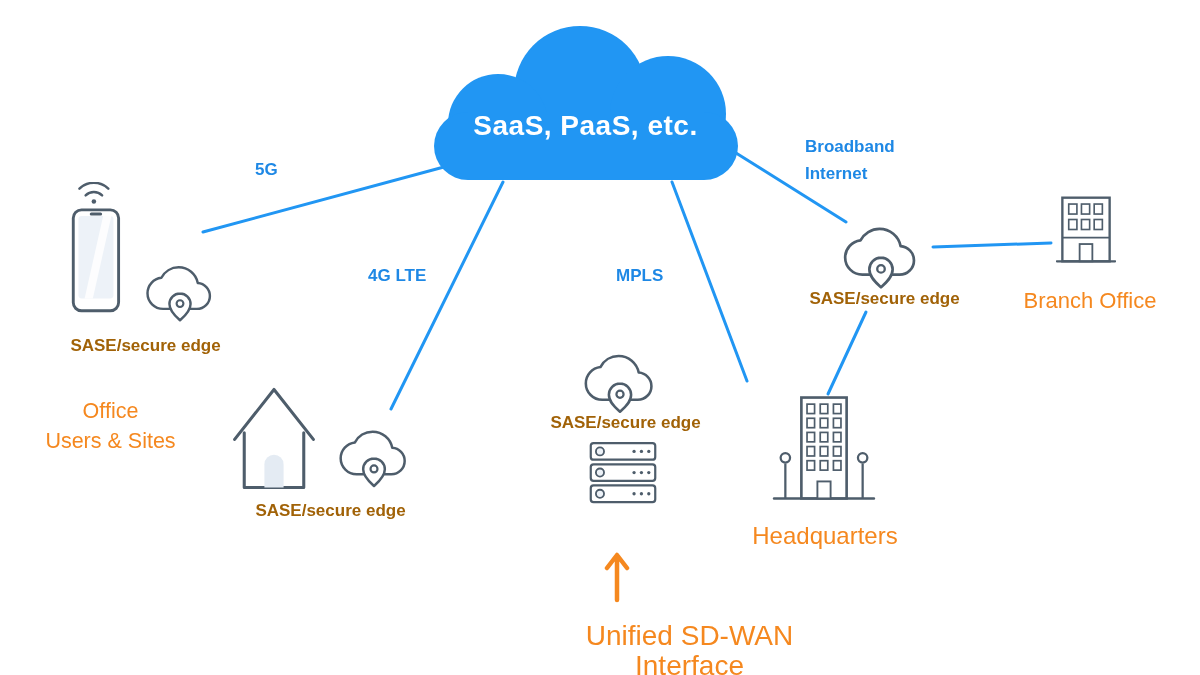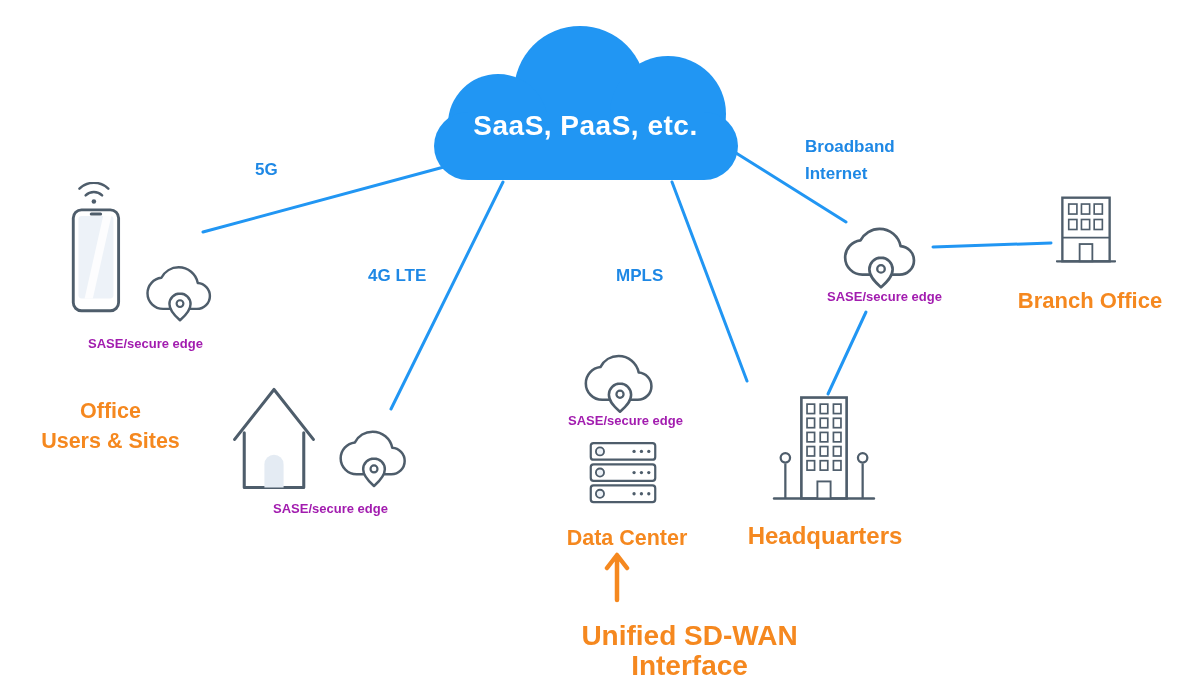--- a/index.html
+++ b/index.html
@@ -3,22 +3,22 @@
 <meta charset="utf-8">
 <style>
   * { margin:0; padding:0; box-sizing:border-box; }
   html,body { background:#ffffff; }
   body { font-family:"Liberation Sans", sans-serif; }
   .stage { position:relative; width:1200px; height:675px; background:#ffffff; overflow:hidden;border-radius:16px; }
   .abs { position:absolute; }
   svg.links { position:absolute; left:0; top:0; z-index:0; }
   .node { z-index:2; }
   .blue-label { color:#1E88E5; font-weight:bold; font-size:17px; text-align:left; z-index:3; }
-  .sase-label { color:#a21caf; font-weight:bold; font-size:13px; text-align:center; z-index:3; }
-  .orange-title { color:#F5881F; font-weight:bold; font-size:21.5px; text-align:center; line-height:30px; z-index:3; }
+  .sase-label { color:#a16207; font-weight:bold; font-size:17px; text-align:center; z-index:3; }
+  .orange-title { color:#F5881F; font-weight:normal; font-size:21.5px; text-align:center; line-height:30px; z-index:3; }
   .cloud-wrap { left:428px; top:22px; width:315px; height:158px; z-index:2; }
   .cloud-label { position:absolute; left:0; right:0; top:88px; text-align:center; color:#ffffff; font-weight:bold; font-size:28px; letter-spacing:0.5px; }
   .broadband-label { text-align:left; line-height:27px;margin-left:16px; }
 </style>
 </head>
 <body>
 
 <svg style="position:absolute;width:0;height:0;overflow:hidden" aria-hidden="true">
   <defs>
     <symbol id="sym-sase" viewBox="0 0 96 96">
@@ -163,21 +163,20 @@
     </svg>
   <div class="abs sase-label" style="left:238px;top:501px;width:185px">SASE/secure edge</div>
 
   <svg class="abs node" style="left:579px;top:340px" width="82" height="82" viewBox="0 0 96 96">
       <use href="#sym-sase"></use>
     </svg>
   <div class="abs sase-label" style="left:533px;top:413px;width:185px">SASE/secure edge</div>
   <svg class="abs node" style="left:588px;top:441px" width="70" height="65" viewBox="0 0 76 70">
       <use href="#sym-server"></use>
     </svg>
-  <div class="abs orange-title" style="left:527px;top:523px;width:200px">Data Center</div>
 
   <svg class="abs node" style="left:604px;top:551px" width="26" height="52" viewBox="0 0 26 52">
       <use href="#sym-arrow"></use>
     </svg>
   <div class="abs orange-title" style="left:537px;top:621px;width:305px;font-size:28px">Unified SD-WAN Interface</div>
 
   <svg class="abs node" style="left:772px;top:390px" width="104" height="115" viewBox="0 0 110 122">
       <use href="#sym-hq"></use>
     </svg>
   <div class="abs orange-title" style="left:725px;top:521px;width:200px;font-size:24px">Headquarters</div>

